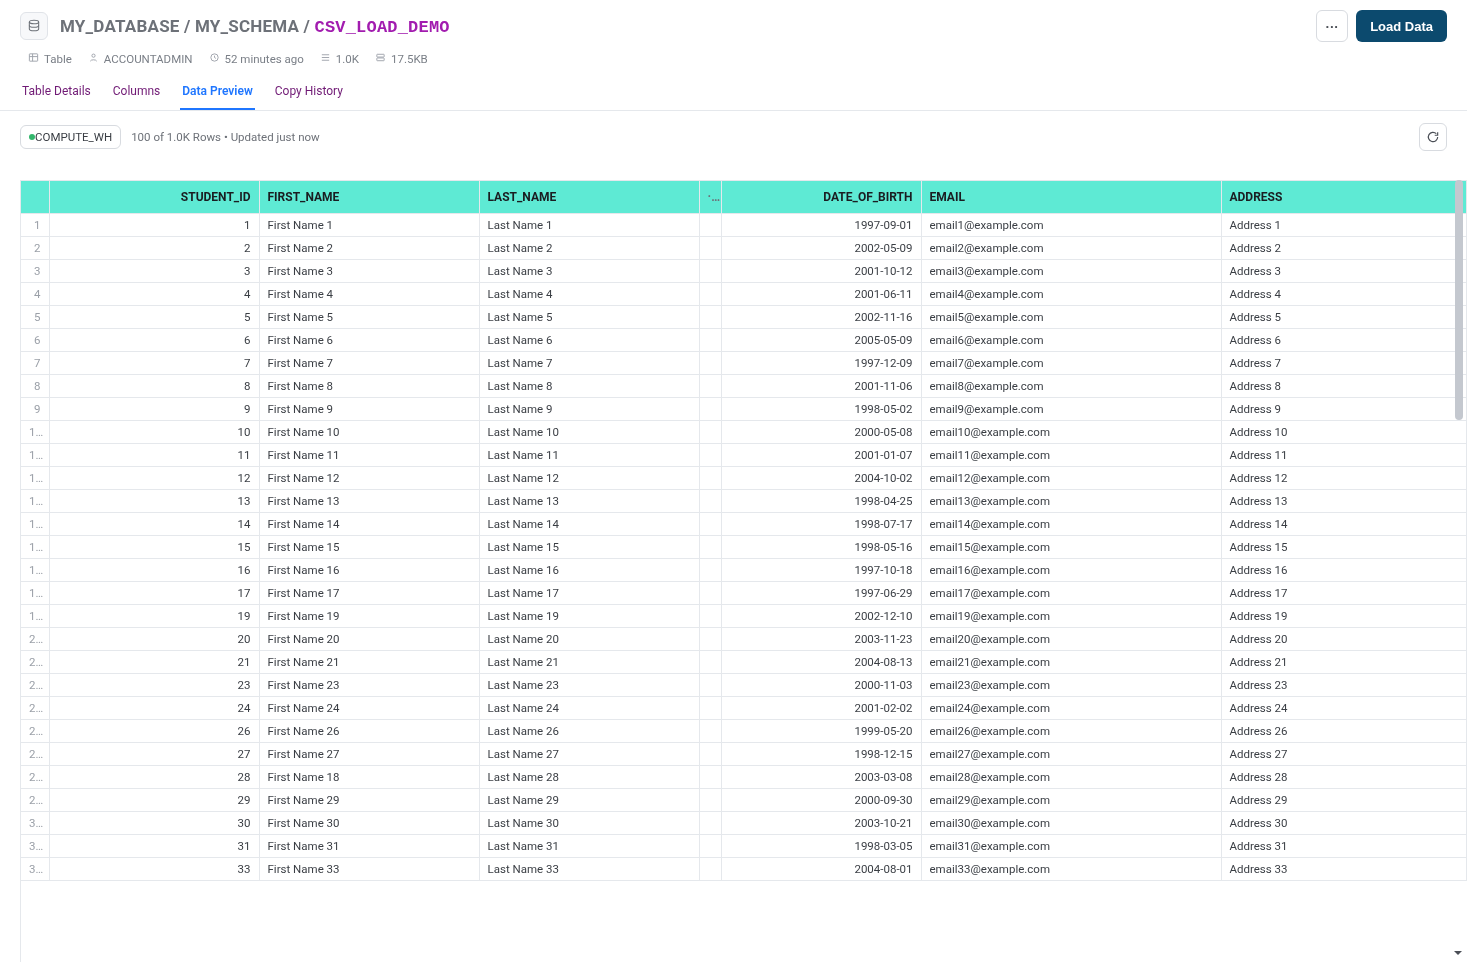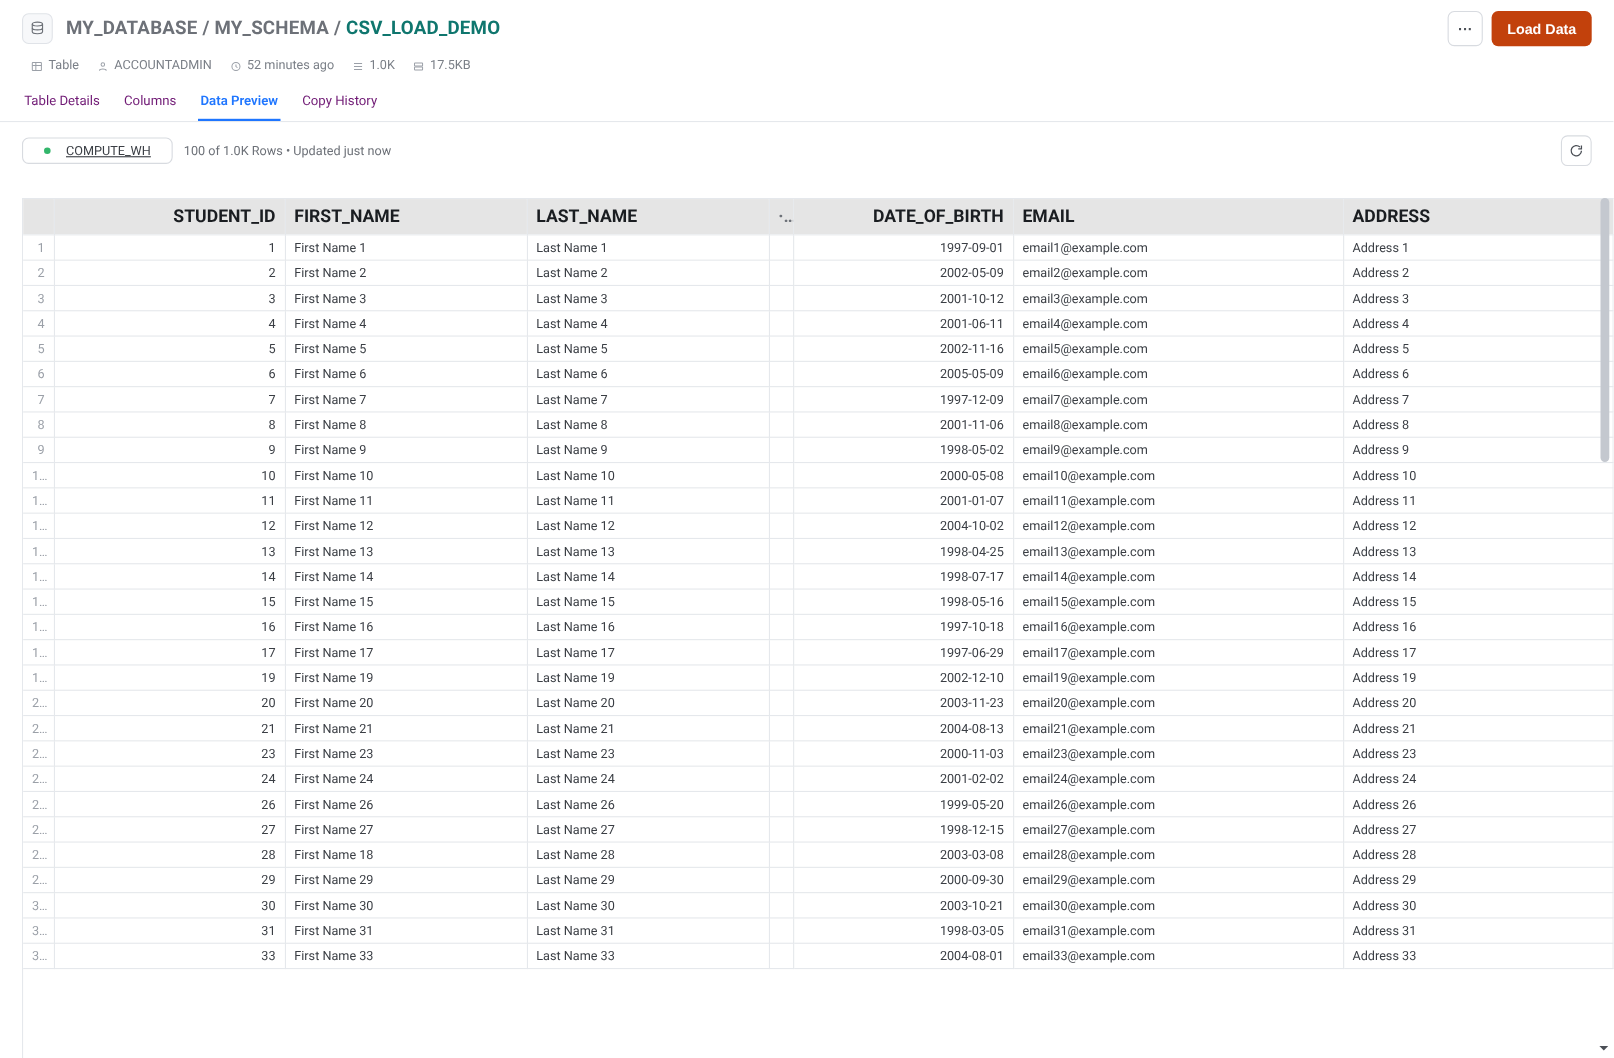--- a/index.html
+++ b/index.html
@@ -6,61 +6,61 @@
     body { font-family: -apple-system, BlinkMacSystemFont, "Segoe UI", Roboto, Helvetica, Arial, sans-serif; background: #fff; color: #1a1d21; font-size: 12px; overflow: hidden; }
 
     
     .header-row { display: flex; align-items: center; padding: 10px 20px 6px 20px; }
     .db-chip {
       width: 28px; height: 28px; border: 1px solid #e0e3e8; border-radius: 6px;
       display: flex; align-items: center; justify-content: center; background: #f7f8fa;
       margin-right: 12px; flex: 0 0 auto;
     }
     .breadcrumb { font-size: 17px; font-weight: 700; letter-spacing: .2px; color: #6d7178; }
-    .breadcrumb .current { color: #0f766e; }
+    .breadcrumb .current { color: #a21caf; font-family: Liberation Mono, monospace; }
     .header-spacer { flex: 1; }
     .hdr-actions { display: flex; gap: 8px; }
     .btn-icon {
       width: 32px; height: 32px; border: 1px solid #d8dbe0; border-radius: 6px;
       display: flex; align-items: center; justify-content: center; background: #fff;
       color: #4b4f56; font-weight: 700; cursor: pointer;
     }
     .btn-primary {
       height: 32px; padding: 0 14px; border: 0; border-radius: 6px;
-      background: #c2410c; color: #fff; font-weight: 600; font-size: 13px; cursor: pointer;
+      background: #0c4a6e; color: #fff; font-weight: 600; font-size: 13px; cursor: pointer;
     }
 
     
     .meta-row { display: flex; align-items: center; padding: 4px 20px 10px 28px; gap: 16px; color: #7a7f87; font-size: 11.5px; }
-    .meta-item { display: flex; align-items: flex-end; gap: 5px; }
+    .meta-item { display: flex; align-items: flex-start; gap: 5px; }
 
     
     .tabs { display: flex; gap: 18px; padding: 0 20px; border-bottom: 1px solid #e5e8ec; }
     .tab { padding: 8px 2px 10px 2px; font-size: 12px; color: #701a75; cursor: pointer; border-bottom: 2px solid transparent; }
     .tab.active { color: #1f76ff; border-bottom-color: #1f76ff; font-weight: 600; }
 
     
     .toolbar { display: flex; align-items: center; padding: 12px 20px 10px 20px; gap: 10px; font-size: 11.5px; color: #6d7178; }
     .wh-chip {
-      display: flex; align-items: center; gap: 14px; border: 1px solid #d8dbe0; border-radius: 6px;
-      padding: 4px 19px; color: #3a3e44; font-size: 11.5px; cursor: pointer; text-decoration: underline;
+      display: flex; align-items: center; gap: 0; border: 1px solid #d8dbe0; border-radius: 6px;
+      padding: 4px 8px; color: #3a3e44; font-size: 11.5px; cursor: pointer;
     }
     .status-dot { width: 6px; height: 6px; border-radius: 50%; background: #32b66b; }
     .toolbar-spacer { flex: 1; }
     .reload-btn {
       width: 28px; height: 28px; border: 1px solid #d8dbe0; border-radius: 6px;
       display: flex; align-items: center; justify-content: center; background: #fff; cursor: pointer; color: #4b4f56;
     }
 
     
     .table-wrap { position: absolute; left: 20px; right: 0; top: 180px; bottom: 0; border-top: 1px solid #e5e8ec; border-left: 1px solid #e5e8ec; overflow: hidden; }
     table { border-collapse: collapse; width: 100%; table-layout: fixed; font-size: 11.5px; }
     th, td { border-right: 1px solid #e5e8ec; border-bottom: 1px solid #e5e8ec; padding: 4px 8px; height: 22px; line-height: 14px; white-space: nowrap; overflow: hidden; text-overflow: ellipsis; }
     thead th {
-      background: #e5e5e5; color: #1a1d21; font-weight: 700; font-size: 16px; height: 32px;
+      background: #5eead4; color: #1a1d21; font-weight: 700; font-size: 12px; height: 32px;
       position: sticky; top: 0; text-align: left;
     }
     thead th.right, tbody td.right { text-align: right; }
     tbody td { color: #3a3e44; }
     tbody td.rownum { color: #9ba0a8; text-align: right; background: #fff; }
 
     col.c-rownum { width: 28px; }
     col.c-id     { width: 210px; }
     col.c-fn     { width: 220px; }
     col.c-ln     { width: 220px; }

